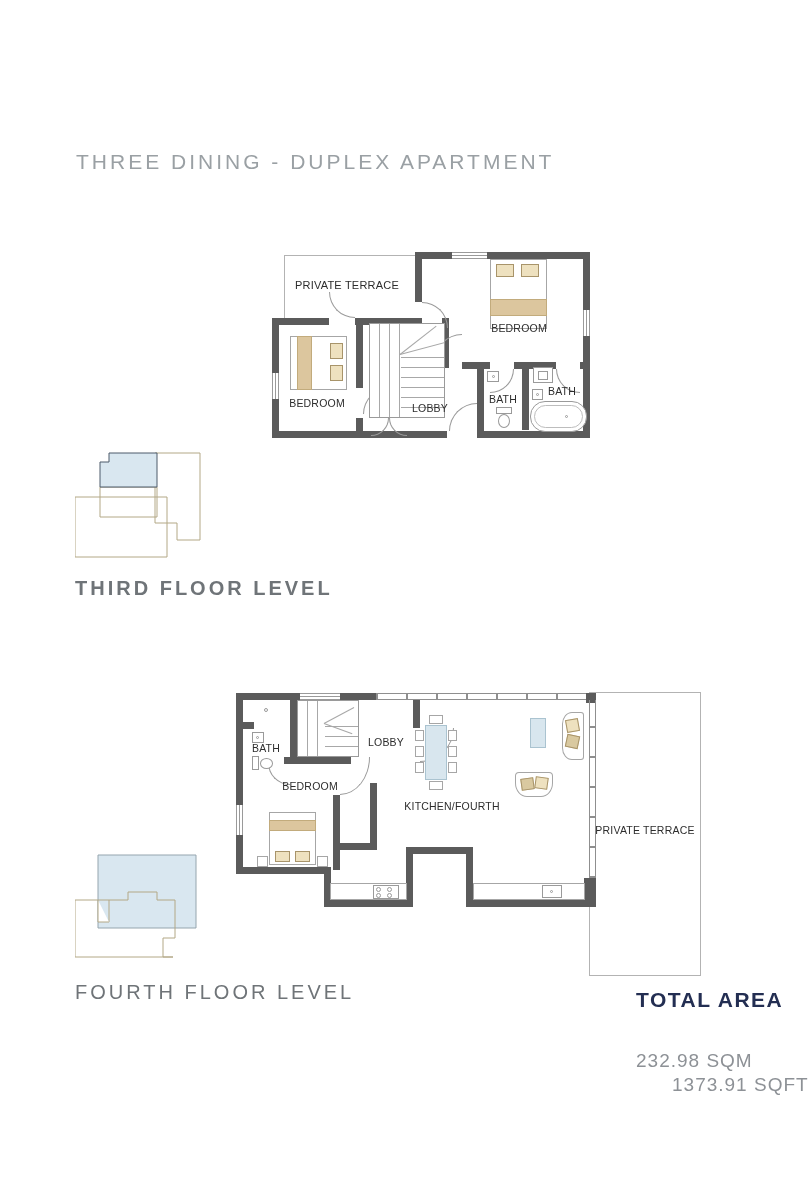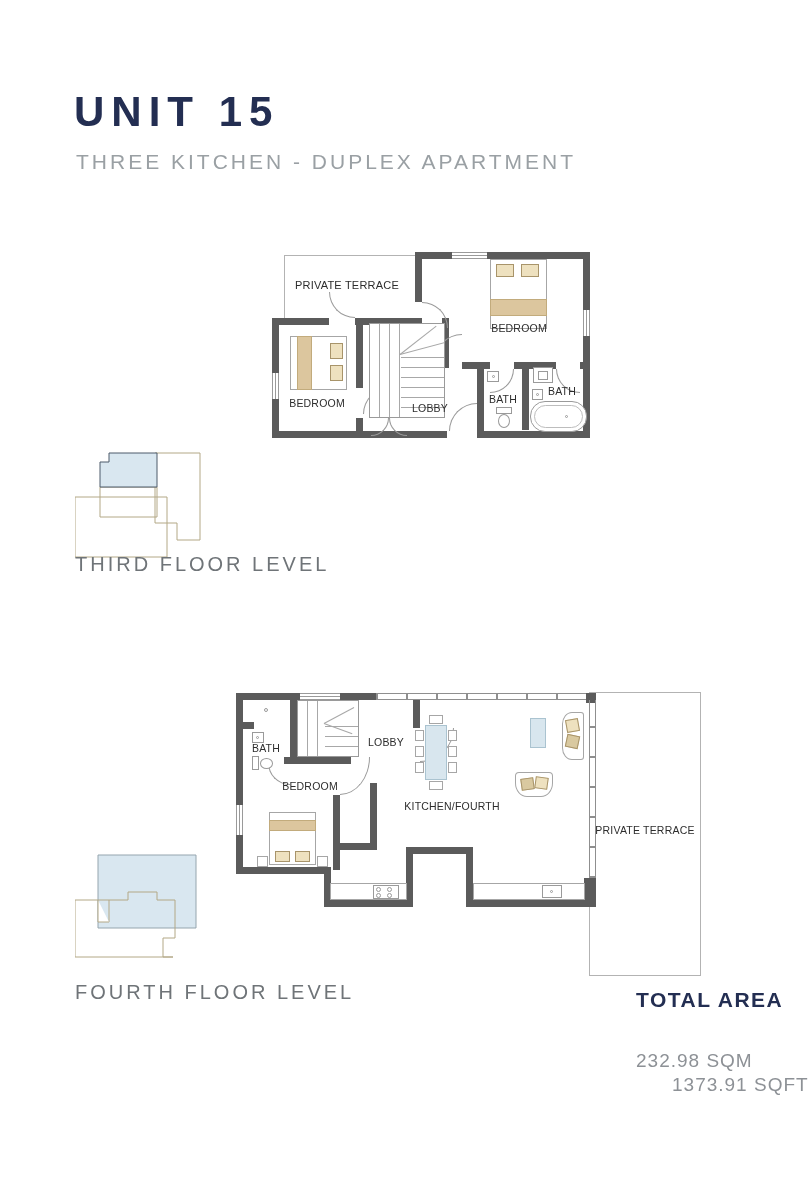--- a/index.html
+++ b/index.html
@@ -42,22 +42,21 @@
   .thin-tl{position:absolute;border-left:1px solid #b3b3b3;border-top:1px solid #b3b3b3;box-sizing:border-box;}
   
   .ta-head{position:absolute;font-size:21px;font-weight:700;color:#232e52;letter-spacing:1.5px;}
   .ta-val{position:absolute;font-size:19px;color:#8d9196;letter-spacing:1px;}
 </style>
 </head>
 <body>
 
 <div class="page">
 
-  <div class="title">UNIT 15</div>
-  <div class="subtitle">THREE KITCHEN - DUPLEX APARTMENT</div>
+  <div class="subtitle">THREE DINING - DUPLEX APARTMENT</div>
 
   <div class="plan" style="left:272px;top:233px;width:320px;height:207px;">
 
     <div class="thin-tl" style="left:12px;top:22px;width:135px;height:63px;"></div>
 
     <div class="wall" style="left:147px;top:19px;width:171px;height:7px;"></div>
     <div class="win-h" style="left:180px;top:19px;width:35px;"></div>
     <div class="wall" style="left:311px;top:19px;width:7px;height:186px;"></div>
     <div class="win-v" style="left:311px;top:77px;height:26px;"></div>
     <div class="wall" style="left:0px;top:85px;width:7px;height:120px;"></div>
@@ -125,21 +124,21 @@
     <div class="rlabel" style="left:209px;top:160px;width:44px;">BATH</div>
     <div class="rlabel" style="left:262px;top:152px;width:56px;">BATH</div>
   </div>
 
   <svg class="abs" style="left:75px;top:447px;" width="215" height="115" viewBox="0 0 215 115">
     <path d="M80,6 H125 V93 H102 V76 H80 Z" fill="none" stroke="#b3a886"></path>
     <path d="M0,50 H92 V110 H0 Z" fill="none" stroke="#b3a886"></path>
     <path d="M25,40 H82 V70 H25 Z" fill="none" stroke="#b3a886"></path>
     <path d="M34,6 H82 V40 H25 V15 H34 Z" fill="#d9e7f0" stroke="#4d5a6b"></path>
   </svg>
-  <div class="floor-caption" style="left:75px;top:553px;">THIRD FLOOR LEVEL</div>
+  <div class="floor-caption" style="left:75px;top:577px;font-weight:bold;">THIRD FLOOR LEVEL</div>
 
   <div class="plan" style="left:236px;top:690px;width:470px;height:292px;">
 
     <div class="terr-outline" style="left:353px;top:2px;width:112px;height:284px;"></div>
 
     <div class="wall" style="left:0px;top:3px;width:64px;height:7px;"></div>
     <div class="win-h" style="left:64px;top:3px;width:40px;"></div>
     <div class="wall" style="left:104px;top:3px;width:36px;height:7px;"></div>
     <div class="glass-h" style="left:140px;top:3px;width:212px;"></div>
     <div class="wall" style="left:350px;top:3px;width:10px;height:10px;"></div>

